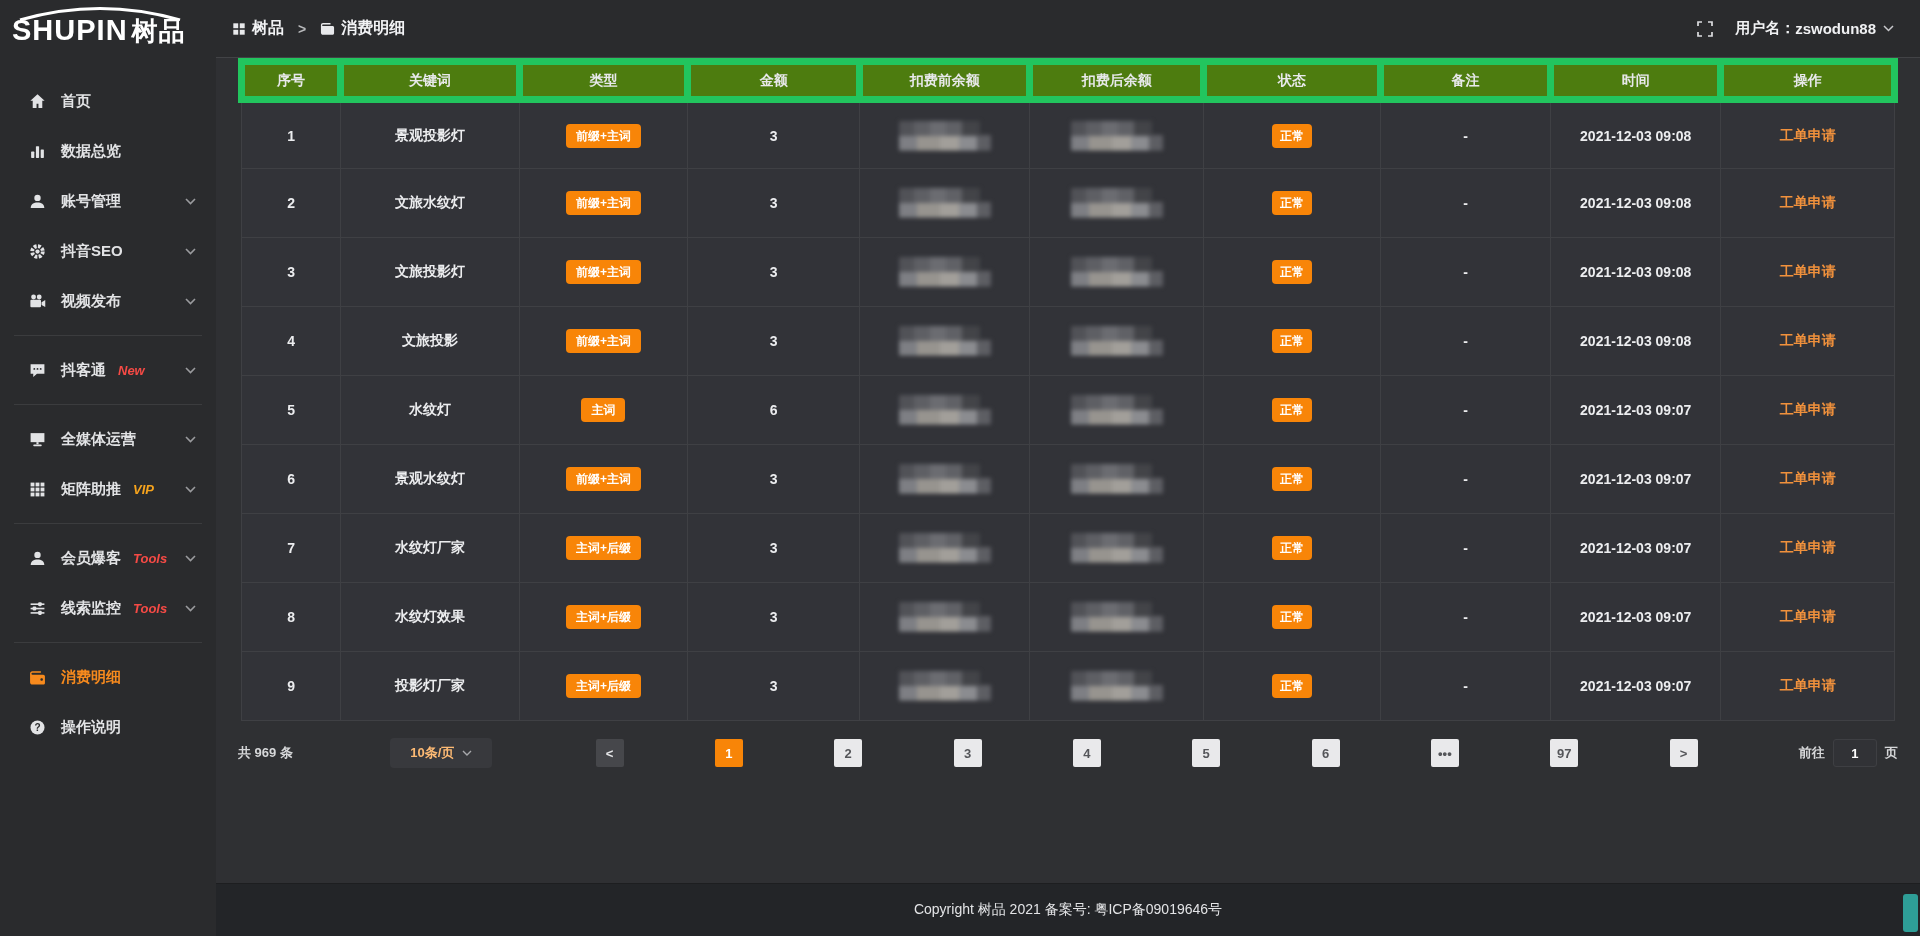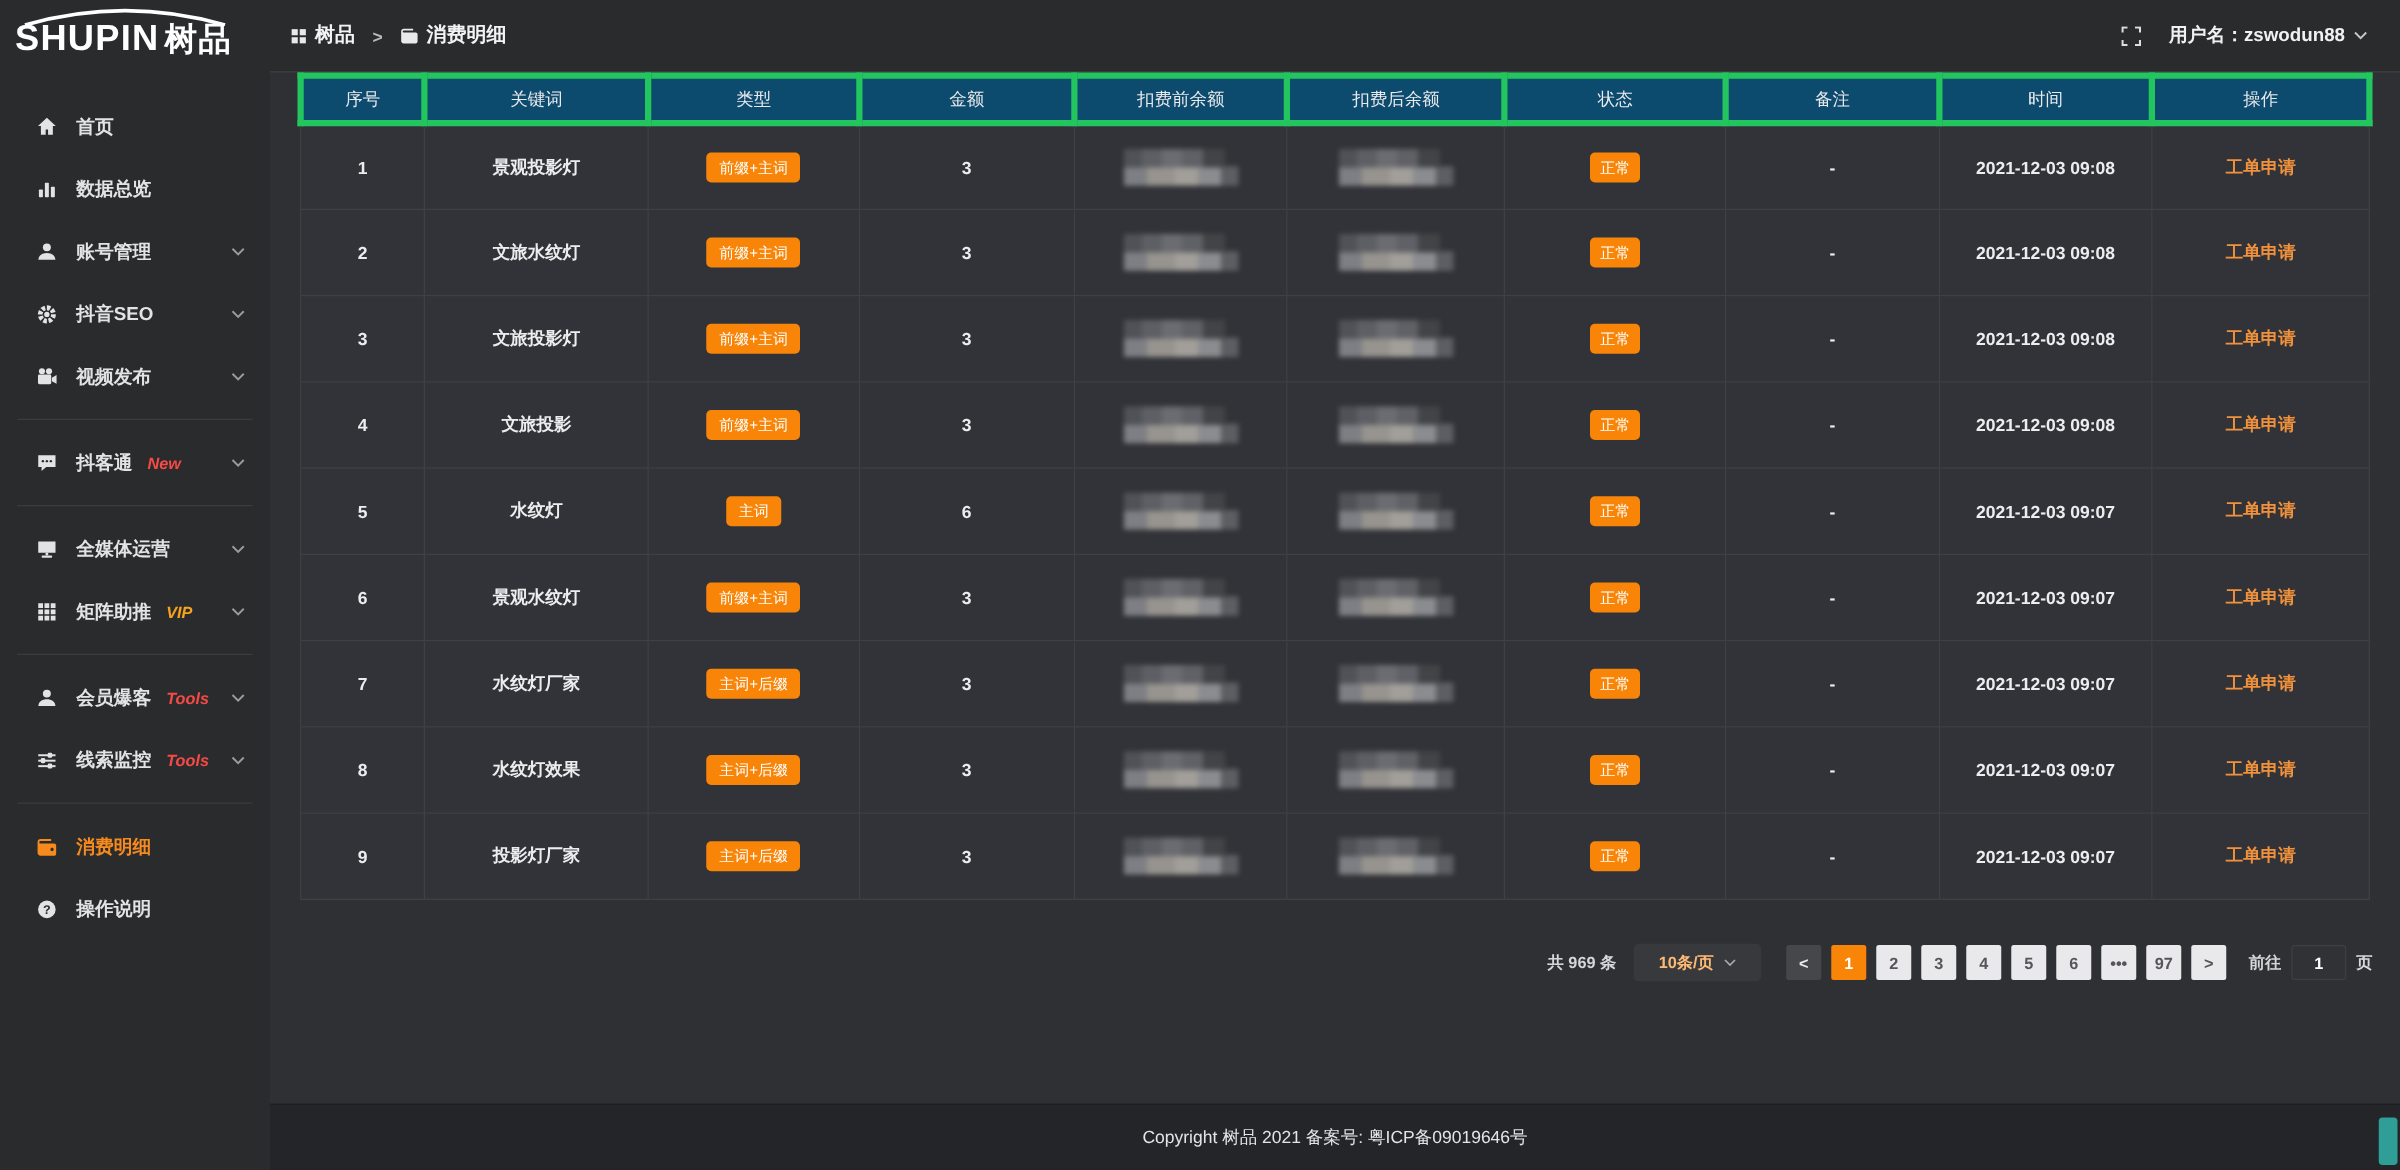--- a/index.html
+++ b/index.html
@@ -38,36 +38,36 @@
   .fs-icon { display:flex; margin-right:22px; color:#dcdde0; cursor:pointer; }
   .user-chip { display:flex; align-items:center; cursor:pointer; font-weight:600; }
   .user-chip .uc-chevron { margin-left:7px; color:#c8c9cc; display:flex; }
 
   
   .content { flex:1 1 auto; padding:0 22px; }
   .balance { margin:28px 0 22px 0; color:#f5f6f8; font-size:15px; font-weight:bold; }
   .balance .bal-val { margin-left:6px; }
 
   table.consume { width:100%; border-collapse:collapse; table-layout:fixed; }
-  table.consume th { height:38px; background:#0c4a6e; color:#e8e9eb; font-size:14px;
-    font-weight:normal; border:5px solid #22c55e; }
+  table.consume th { height:38px; background:#4d7c0f; color:#e8e9eb; font-size:14px;
+    font-weight:bold; border:7px solid #22c55e; }
   table.consume td { height:69px; background:#323338; color:#ecedef; font-size:14px;
     font-weight:bold; text-align:center; border:1px solid #3f4044; }
   .type-badge, .status-badge { display:inline-block; background:#f88508; color:#fff;
-    border-radius:4px; font-size:12px; font-weight:normal; padding:6px 10px; line-height:1; }
+    border-radius:4px; font-size:12px; font-weight:bold; padding:6px 10px; line-height:1; }
   .status-badge { padding:6px 8px; }
   .action-link { color:#f0913c; cursor:pointer; text-decoration:none; font-weight:bold; }
   .mosaic { display:inline-block; width:92px; height:30px; vertical-align:middle;
     filter:blur(2px); border-radius:1px;
     background:
       linear-gradient(90deg,#515257 0 18%,#5e5f64 18% 38%,#6b6c71 38% 58%,#606166 58% 78%,#434448 78% 100%) no-repeat 4% 0/88% 50%,
       linear-gradient(90deg,#7e7f84 0 20%,#97948f 20% 45%,#a29f9a 45% 65%,#8b8c90 65% 85%,#5d5e63 85% 100%) no-repeat 0 100%/100% 52%; }
 
   
-  .pagination { display:flex; align-items:center; justify-content:flex-end; margin-top:35px; }
+  .pagination { display:flex; align-items:center; justify-content:space-between; margin-top:17px; }
   .pg-total { color:#d6d7d9; font-size:13px; font-weight:600; margin-right:14px; }
   .pg-size { display:flex; align-items:center; justify-content:center; gap:8px;
     width:102px; height:30px; background:#38393d; border-radius:4px; color:#fdba74;
     font-size:13px; font-weight:600; margin-right:16px; cursor:pointer; }
   .pg-size .pg-chev { display:flex; color:#a8a9ac; }
   .pg-btn { min-width:28px; height:28px; margin:0 4px; border:none; border-radius:2px;
     background:#e9e9eb; color:#55565a; font-size:13px; font-weight:bold; cursor:pointer;
     font-family:inherit; padding:0 6px; }
   .pg-btn.dark { background:#46474b; color:#e8e9eb; }
   .pg-btn.active { background:#f88508; color:#fff; }

